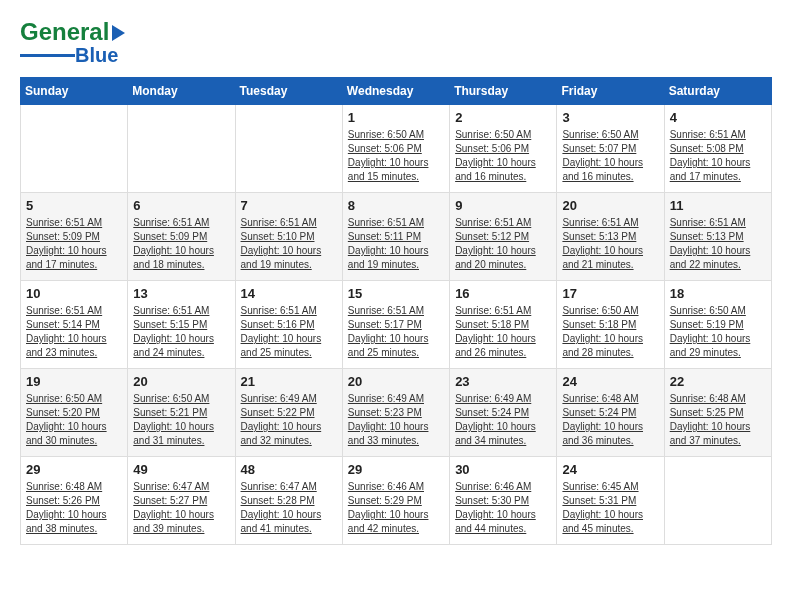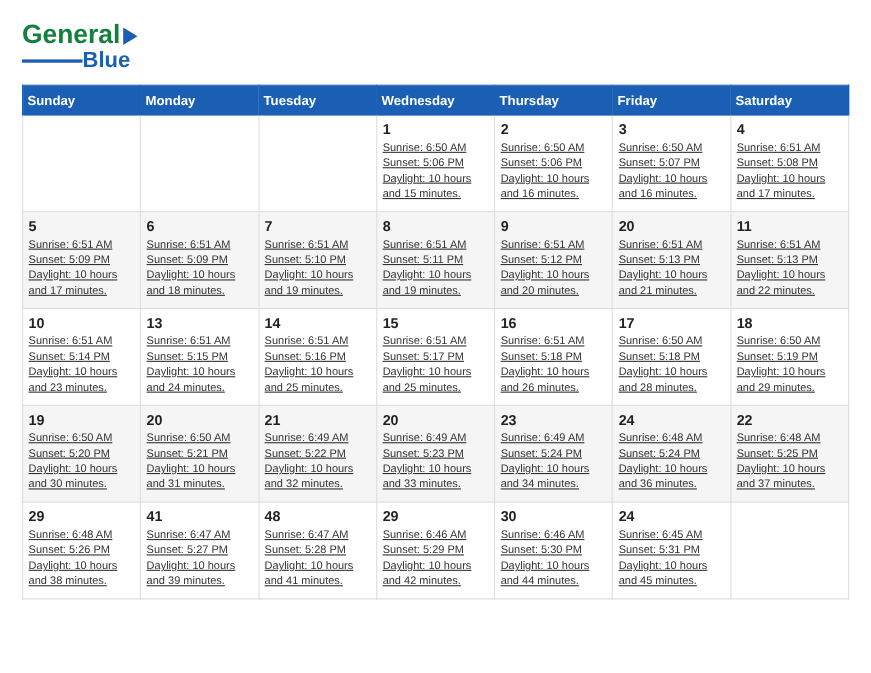--- a/index.html
+++ b/index.html
@@ -301,21 +301,21 @@
       </tr>
       <tr>
         <td>
           <div class="day-num">29</div>
           <div class="day-detail" style="white-space: pre-line;">Sunrise: 6:48 AM
 Sunset: 5:26 PM
 Daylight: 10 hours
 and 38 minutes.</div>
         </td>
         <td>
-          <div class="day-num">41</div>
+          <div class="day-num">49</div>
           <div class="day-detail" style="white-space: pre-line;">Sunrise: 6:47 AM
 Sunset: 5:27 PM
 Daylight: 10 hours
 and 39 minutes.</div>
         </td>
         <td>
           <div class="day-num">48</div>
           <div class="day-detail" style="white-space: pre-line;">Sunrise: 6:47 AM
 Sunset: 5:28 PM
 Daylight: 10 hours

